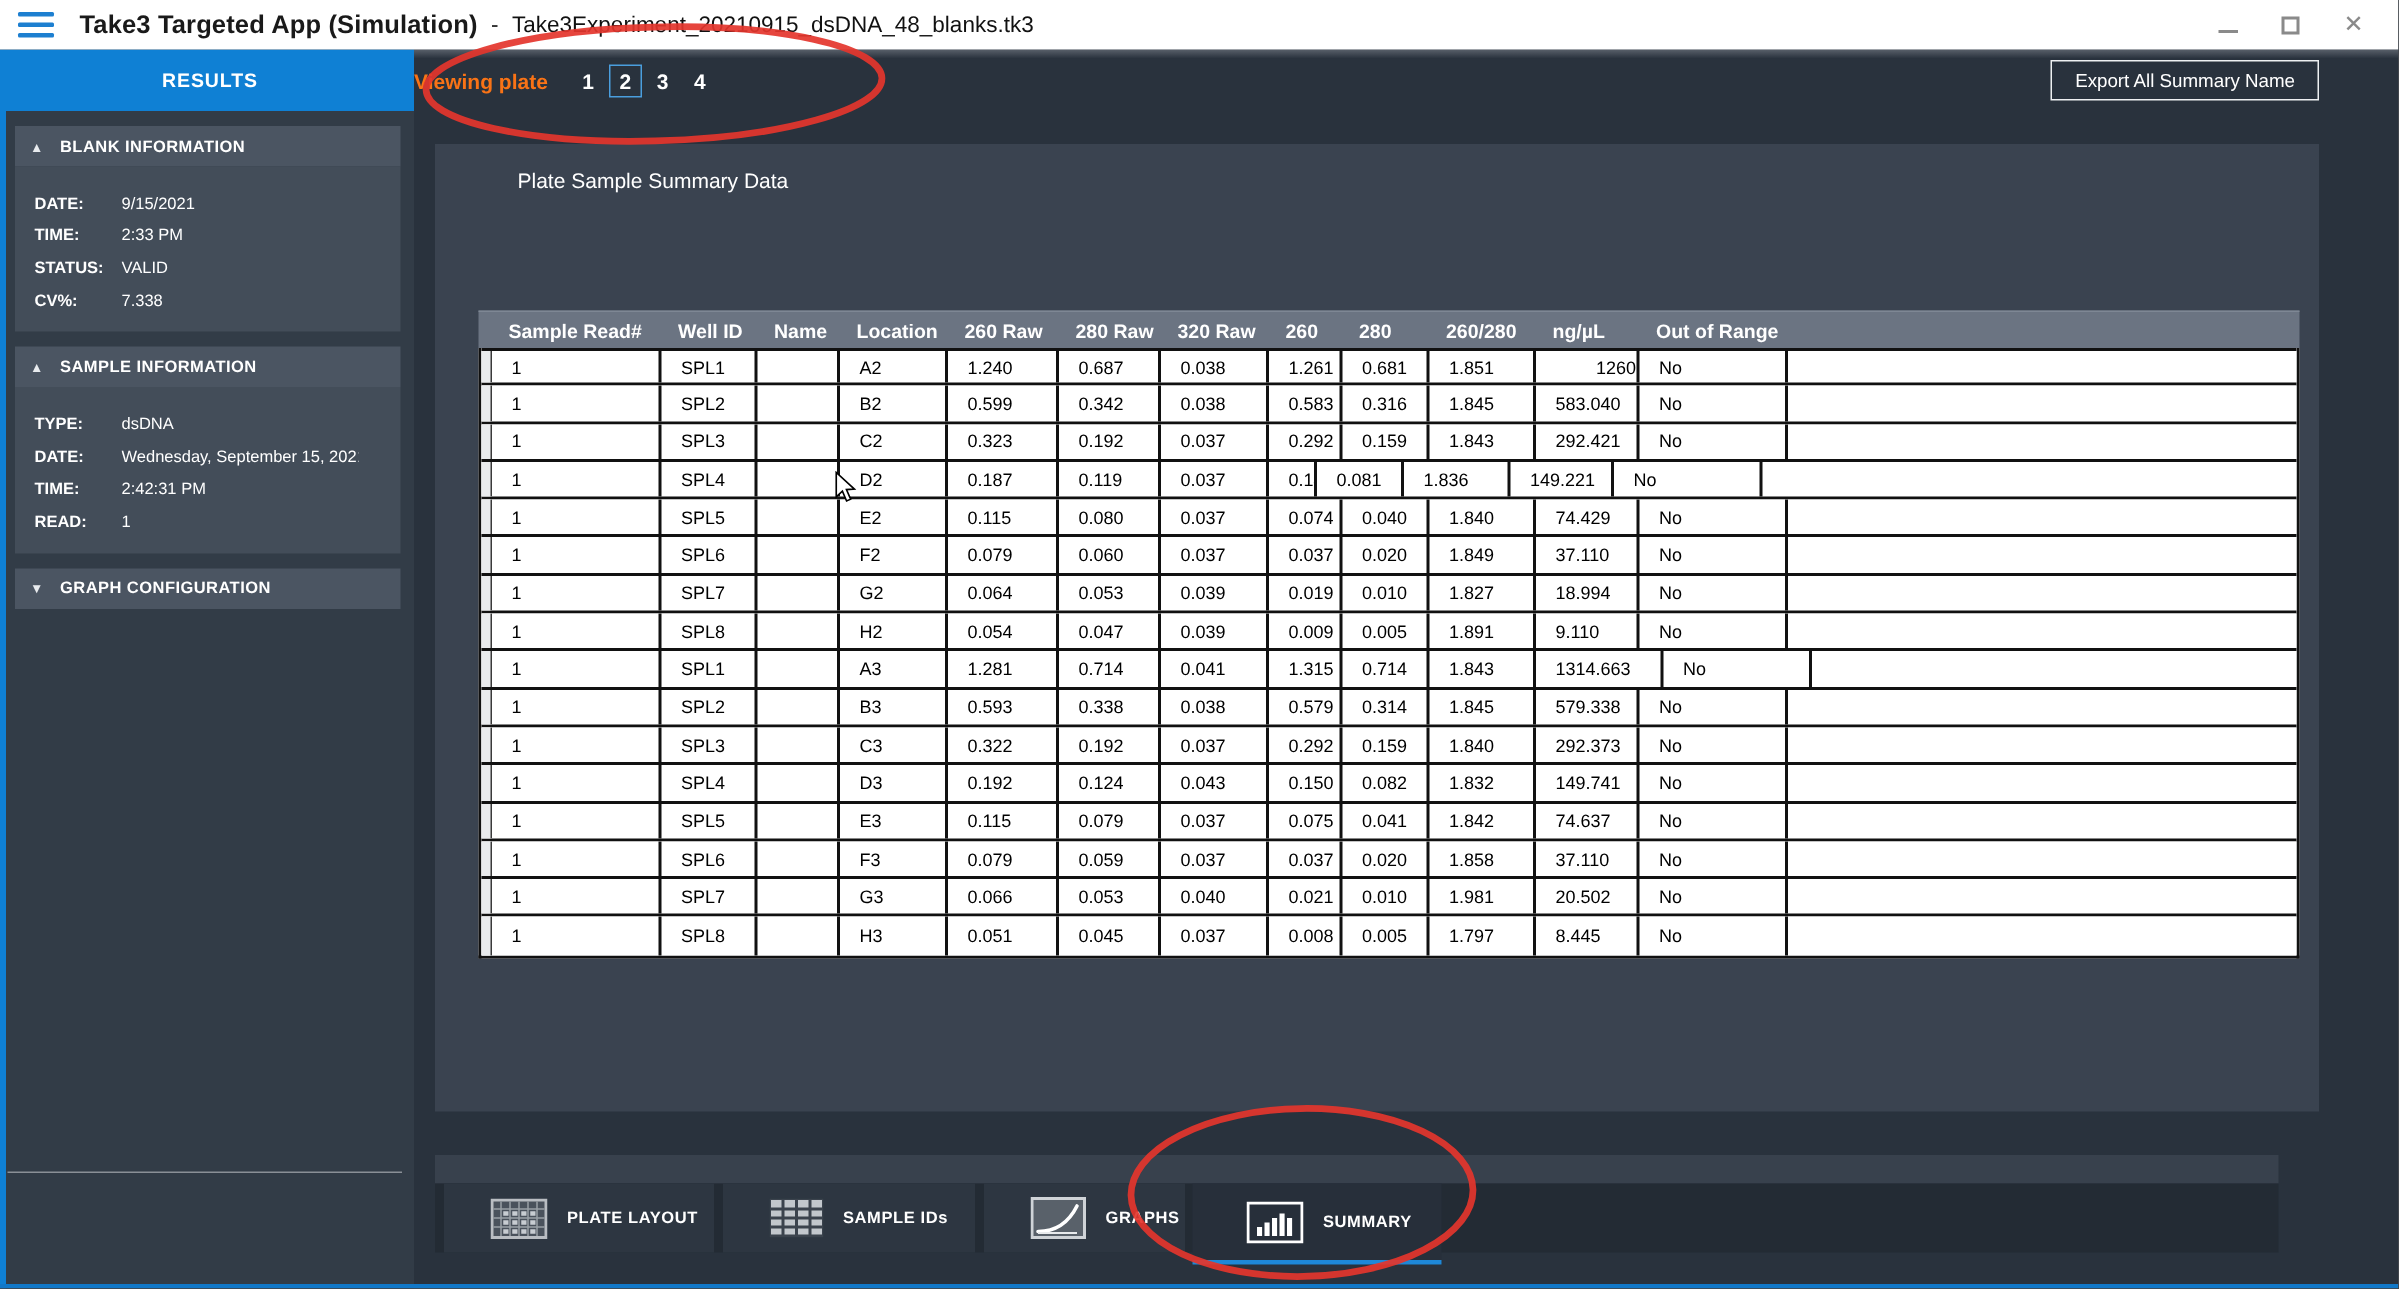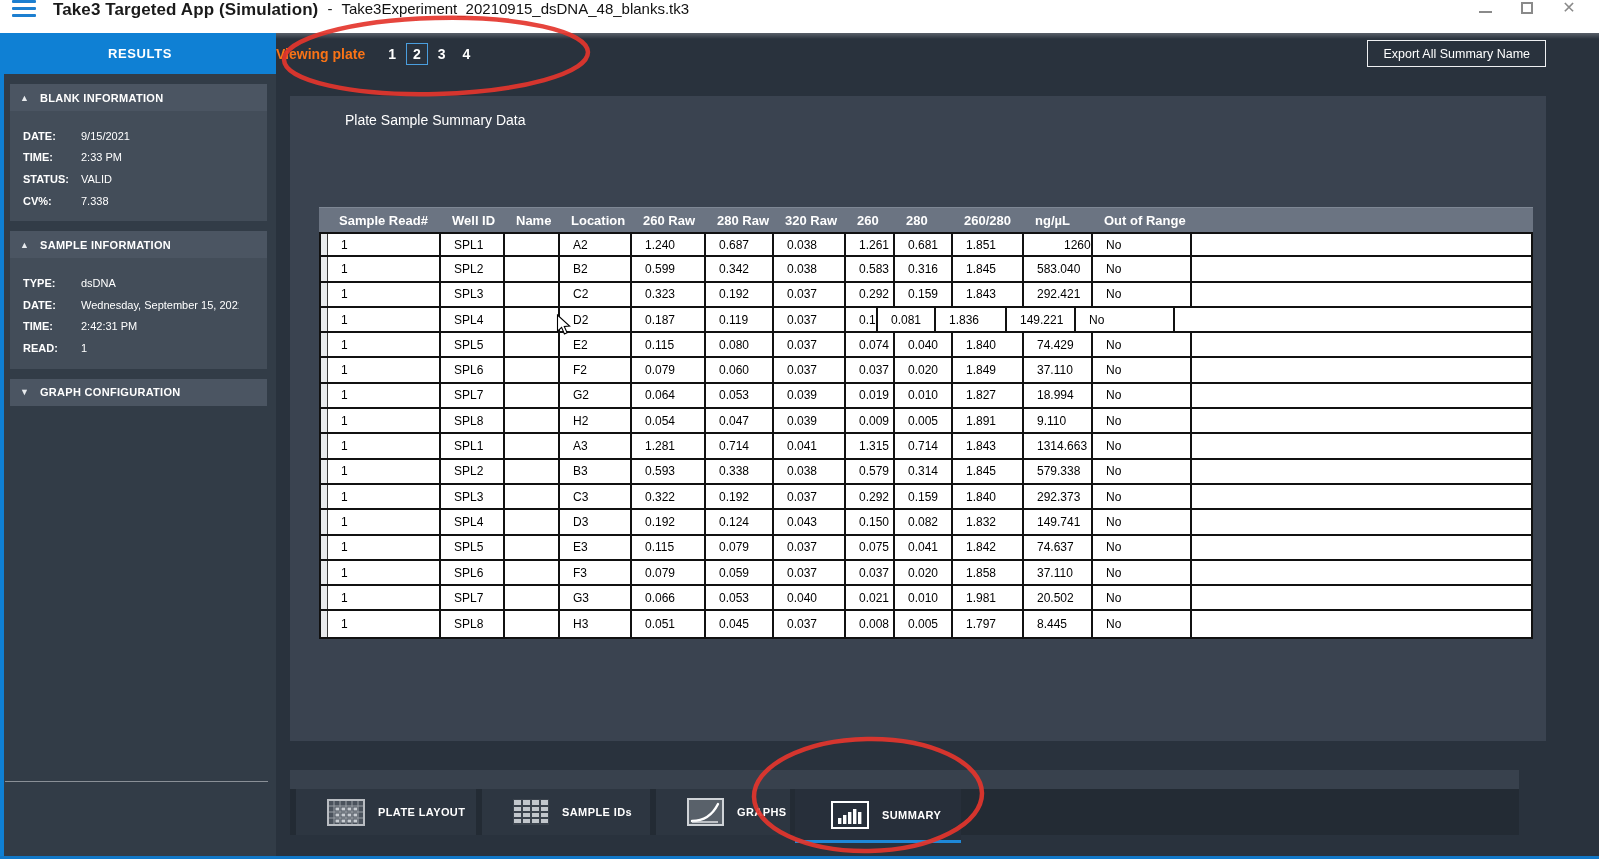--- a/index.html
+++ b/index.html
@@ -4,21 +4,21 @@
 <style>
   * { margin:0; padding:0; box-sizing:border-box; }
   html,body { background:#555; }
   .app {
     position:relative; width:1599px; height:859px; overflow:hidden;
     background:#29323d; font-family:"Liberation Sans", sans-serif;
     -webkit-font-smoothing:antialiased;
   }
   
   .titlebar { position:absolute; top:0; left:0; right:0; height:33px; background:#ffffff;
-    display:flex; align-items:flex-start; z-index:5; }
+    display:flex; align-items:center; z-index:5; }
   .hamburger { margin-left:12px; width:24px; display:flex; flex-direction:column; gap:4px; cursor:pointer; }
   .hamburger i { display:block; height:3px; background:#1d7fd0; border-radius:1px; }
   .app-title { margin-left:17px; font-size:17px; font-weight:700; color:#1a1a1a; letter-spacing:.1px; }
   .title-sep { margin:0 9px; font-size:15px; color:#222; }
   .file-name { font-size:15px; color:#111; }
   .win-controls { margin-left:auto; display:flex; align-items:center; gap:26px; padding-right:22px; }
   .win-btn { color:#7a7a7a; display:flex; align-items:center; justify-content:center; width:16px; height:16px; cursor:pointer; }
   .min-glyph { width:13px; height:2px; background:#8a8a8a; margin-top:8px; }
   .max-glyph { width:12px; height:12px; border:2px solid #8a8a8a; }
   .close-glyph { font-size:16px; color:#8a8a8a; line-height:1; }
@@ -340,21 +340,21 @@
             <div class="td" style="width: 113px;">1</div>
             <div class="td" style="width: 64px;">SPL1</div>
             <div class="td" style="width: 55px;"></div>
             <div class="td" style="width: 72px;">A3</div>
             <div class="td" style="width: 74px;">1.281</div>
             <div class="td" style="width: 68px;">0.714</div>
             <div class="td" style="width: 72px;">0.041</div>
             <div class="td" style="width: 49px;">1.315</div>
             <div class="td" style="width: 58px;">0.714</div>
             <div class="td" style="width: 71px;">1.843</div>
-            <div class="td" style="width: 69px;">1314.663</div>
+            <div class="td" style="width: 85px;">1314.663</div>
             <div class="td" style="width: 99px;">No</div>
             <div class="td filler" style="width: 343px;"></div>
           </div>
           <div class="tr">
             <div class="td strip" style="width: 7px;"></div>
             <div class="td" style="width: 113px;">1</div>
             <div class="td" style="width: 64px;">SPL2</div>
             <div class="td" style="width: 55px;"></div>
             <div class="td" style="width: 72px;">B3</div>
             <div class="td" style="width: 74px;">0.593</div>

